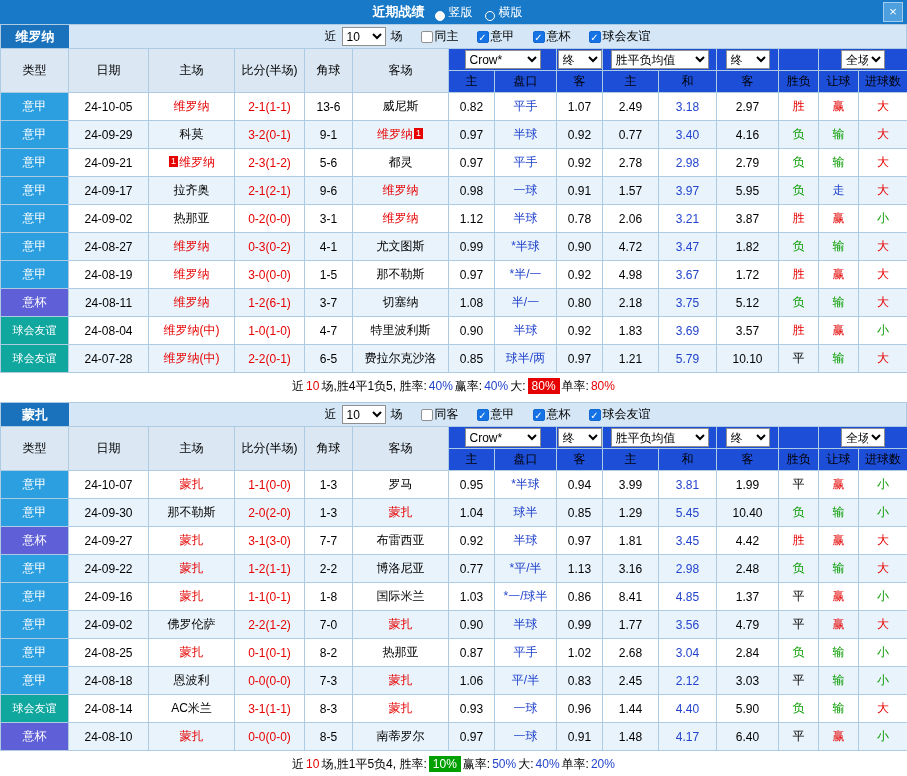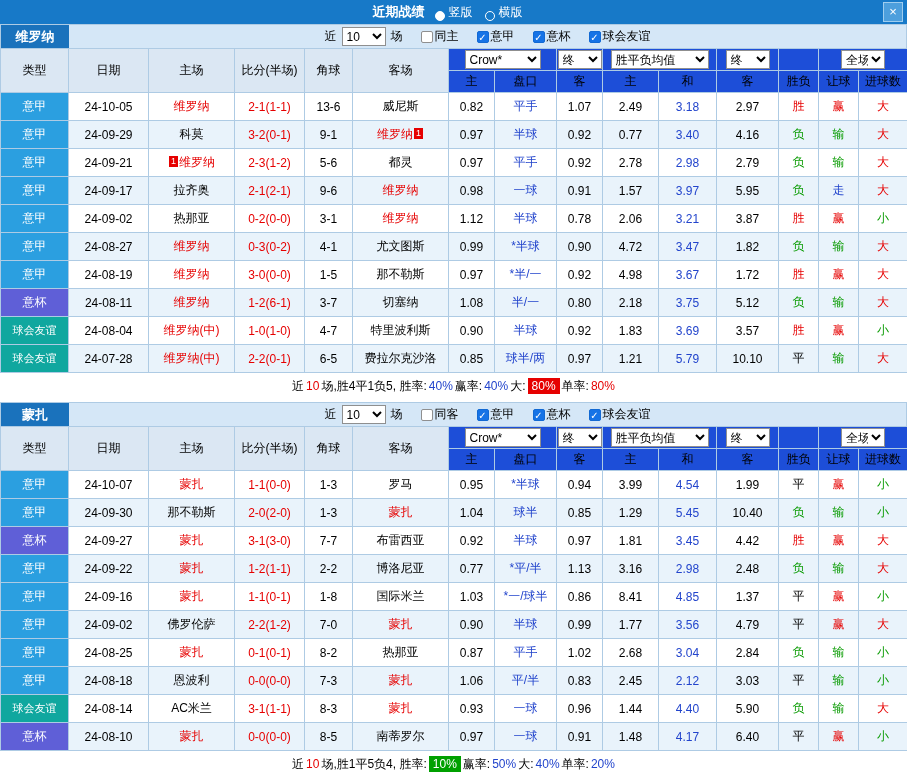--- a/index.html
+++ b/index.html
@@ -400,21 +400,21 @@
             <td class="type-league">意甲</td>
             <td>24-10-07</td>
             <td><span class="red">蒙扎</span></td>
             <td class="red">1-1(0-0)</td>
             <td>1-3</td>
             <td><span>罗马</span></td>
             <td>0.95</td>
             <td class="blue">*半球</td>
             <td>0.94</td>
             <td>3.99</td>
-            <td class="blue">4.54</td>
+            <td class="blue">3.81</td>
             <td>1.99</td>
             <td class="plain">平</td>
             <td class="red">赢</td>
             <td class="green">小</td>
           </tr>
           <tr>
             <td class="type-league">意甲</td>
             <td>24-09-30</td>
             <td><span>那不勒斯</span></td>
             <td class="red">2-0(2-0)</td>

